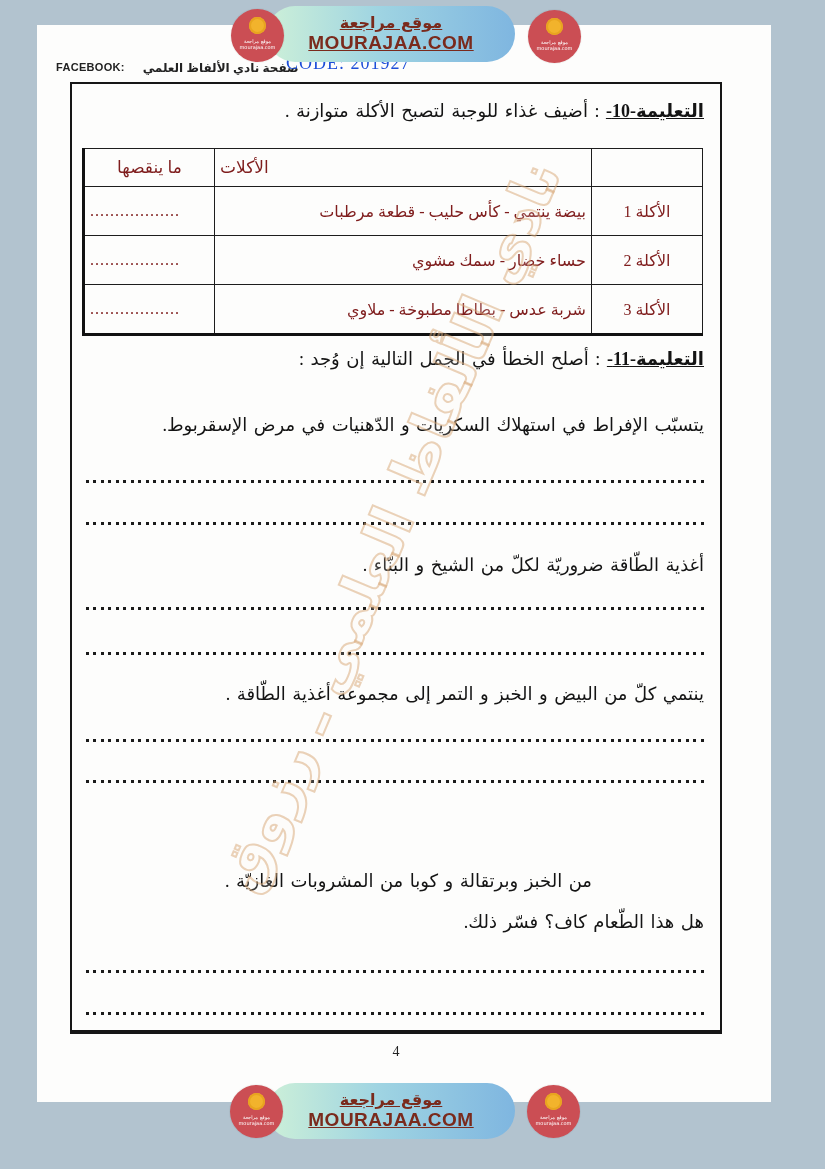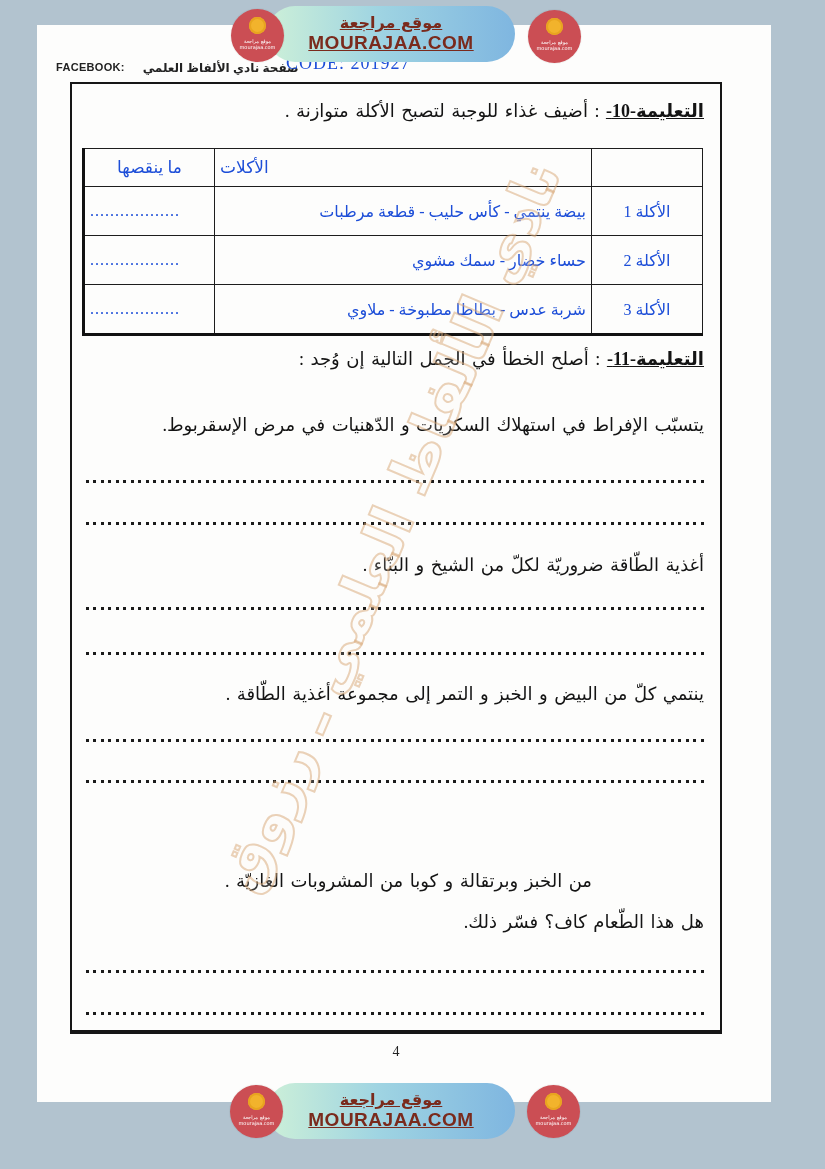--- a/index.html
+++ b/index.html
@@ -69,21 +69,21 @@
   }
   
   table.meals{
     position:absolute;top:64px;left:10px;width:591px;
     border-collapse:collapse;direction:rtl;table-layout:fixed;
     border-left:3px solid #111;border-bottom:3px solid #111;
     font-size:16px;
   }
   table.meals td{
     border:1.8px solid #1d1d1d;padding:2px 5px;vertical-align:middle;
-    color:#1d4ed8;overflow:hidden;white-space:nowrap;
+    color:#7f1d1d;overflow:hidden;white-space:nowrap;
   }
   td.c-label{width:100px;text-align:center;}
   td.c-foods{width:366px;text-align:right;}
   td.c-miss{width:119px;text-align:left;direction:ltr;letter-spacing:1px;}
   tr.hdr td{height:33px;}
   tr.body-row td{height:44px;}
   td.hdr-meals{text-align:left;font-size:17px;}
   td.hdr-miss{text-align:center;font-size:17px;}
   
   .watermark{

